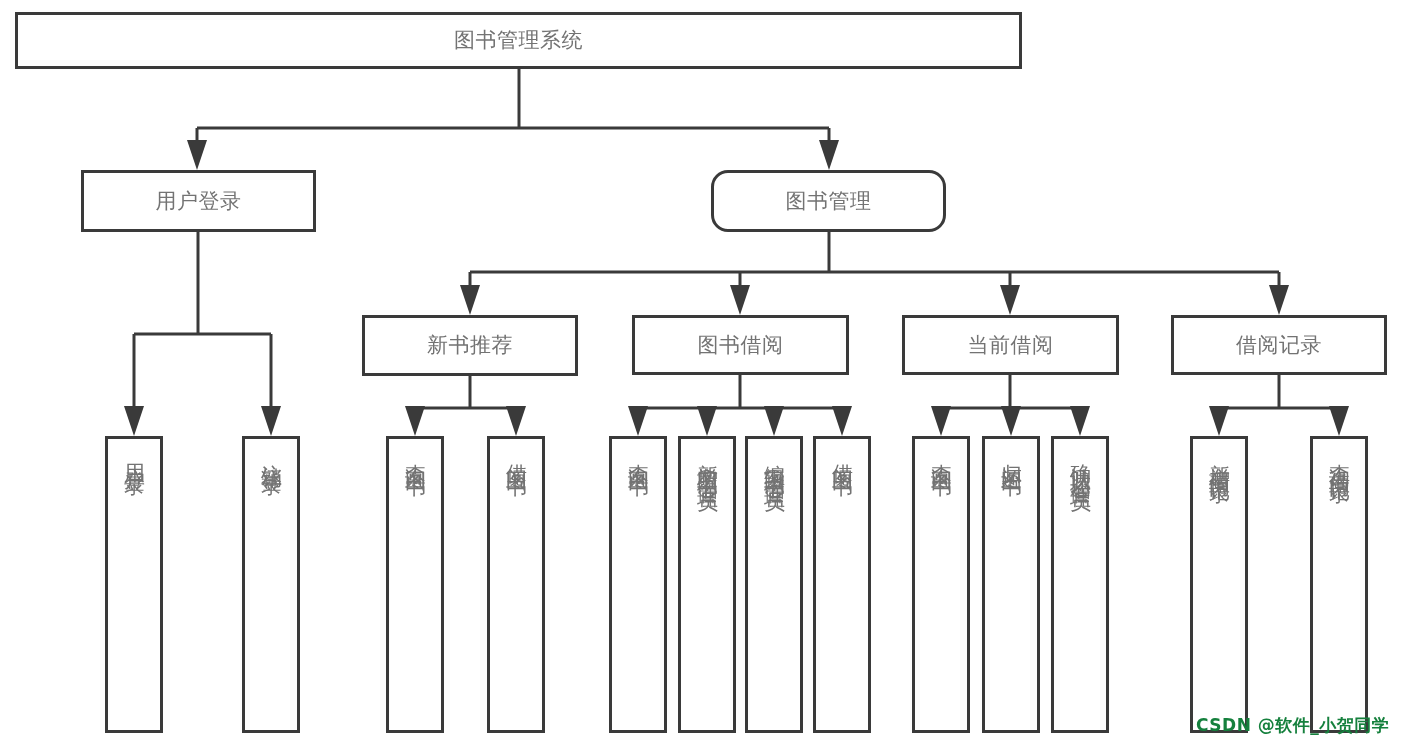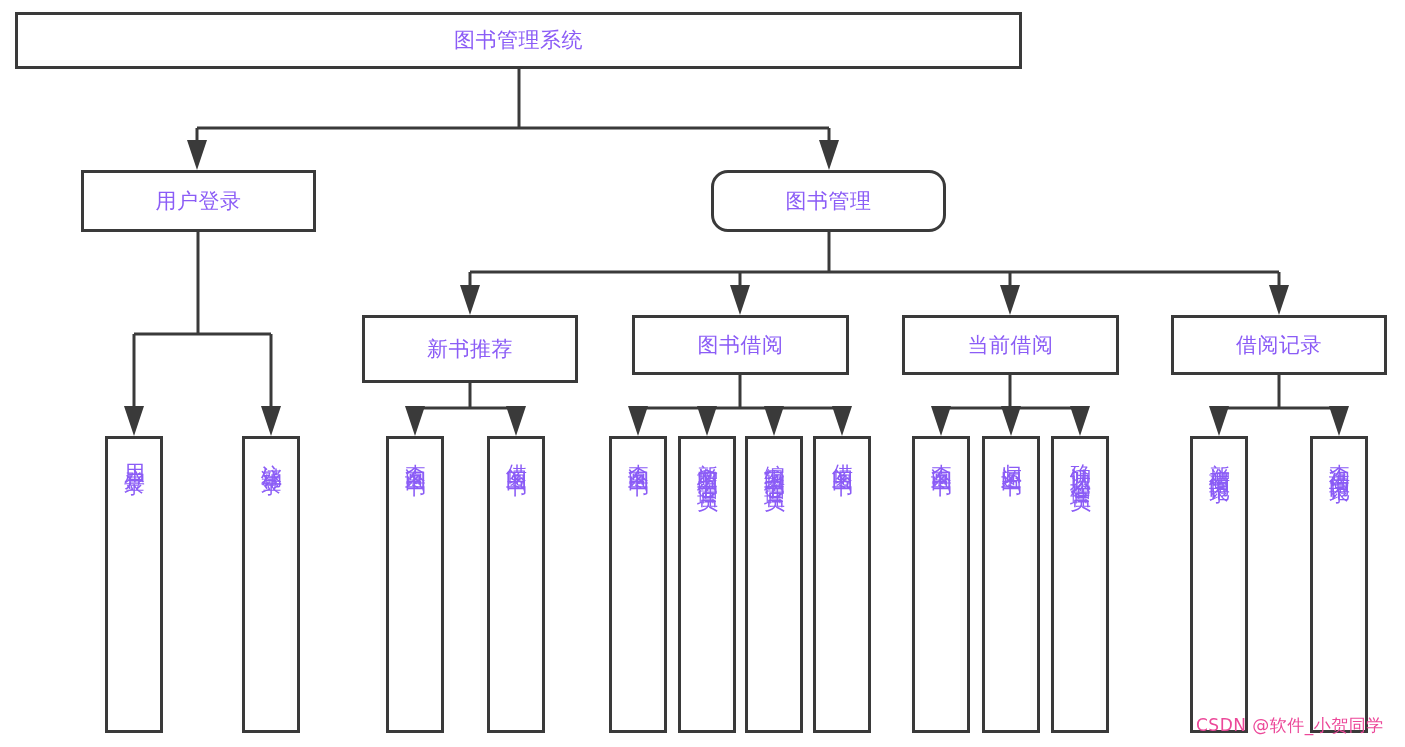--- a/index.html
+++ b/index.html
@@ -30,21 +30,21 @@
     position: absolute;
     box-sizing: border-box;
     background: #ffffff;
     border: 3px solid #3a3a3a;
     display: flex;
     align-items: center;
     justify-content: center;
     z-index: 2;
   }
   .node-label {
-    color: #8b5cf6;
+    color: #737373;
     font-size: 21px;
     line-height: 1.18;
     letter-spacing: 0.5px;
     white-space: nowrap;
     text-align: right;
   }
   .node.vertical {
     align-items: flex-start;
     padding-top: 8px;
   }
@@ -129,21 +129,21 @@
     <span class="node-label">图书管理系统</span>
   </div>
 
   <div class="node" id="node-user-login" style="left: 81px; top: 170px; width: 235px; height: 62px;">
     <span class="node-label">用户登录</span>
   </div>
   <div class="node" id="node-book-manage" style="left: 711px; top: 170px; width: 235px; height: 62px; border-radius: 17px;">
     <span class="node-label">图书管理</span>
   </div>
 
-  <div class="node" id="node-new-book-rec" style="left: 362px; top: 315px; width: 216px; height: 68px;">
+  <div class="node" id="node-new-book-rec" style="left: 362px; top: 315px; width: 216px; height: 61px;">
     <span class="node-label">新书推荐</span>
   </div>
   <div class="node" id="node-book-borrow" style="left: 632px; top: 315px; width: 217px; height: 60px;">
     <span class="node-label">图书借阅</span>
   </div>
   <div class="node" id="node-borrow-record" style="left: 1171px; top: 315px; width: 216px; height: 60px;">
     <span class="node-label">借阅记录</span>
   </div>
   <div class="node" id="node-current-borrow" style="left: 902px; top: 315px; width: 217px; height: 60px;">
     <span class="node-label">当前借阅</span>
@@ -184,14 +184,14 @@
         <span class="node-label">确认归还（管理员）</span>
       </div>
       <div class="node vertical" style="left: 1190px; top: 436px; width: 58px; height: 297px;">
         <span class="node-label">新增借阅记录</span>
       </div>
       <div class="node vertical" style="left: 1310px; top: 436px; width: 58px; height: 297px;">
         <span class="node-label">查询借阅记录</span>
       </div>
     </div>
 
-  <div class="watermark" style="left: 1196px; top: 714px; color: #ec4899;">CSDN @软件_小贺同学</div>
+  <div class="watermark" style="left: 1196px; top: 714px; color: #15803d; font-weight: bold;">CSDN @软件_小贺同学</div>
 </div>
 
 </body></html>

